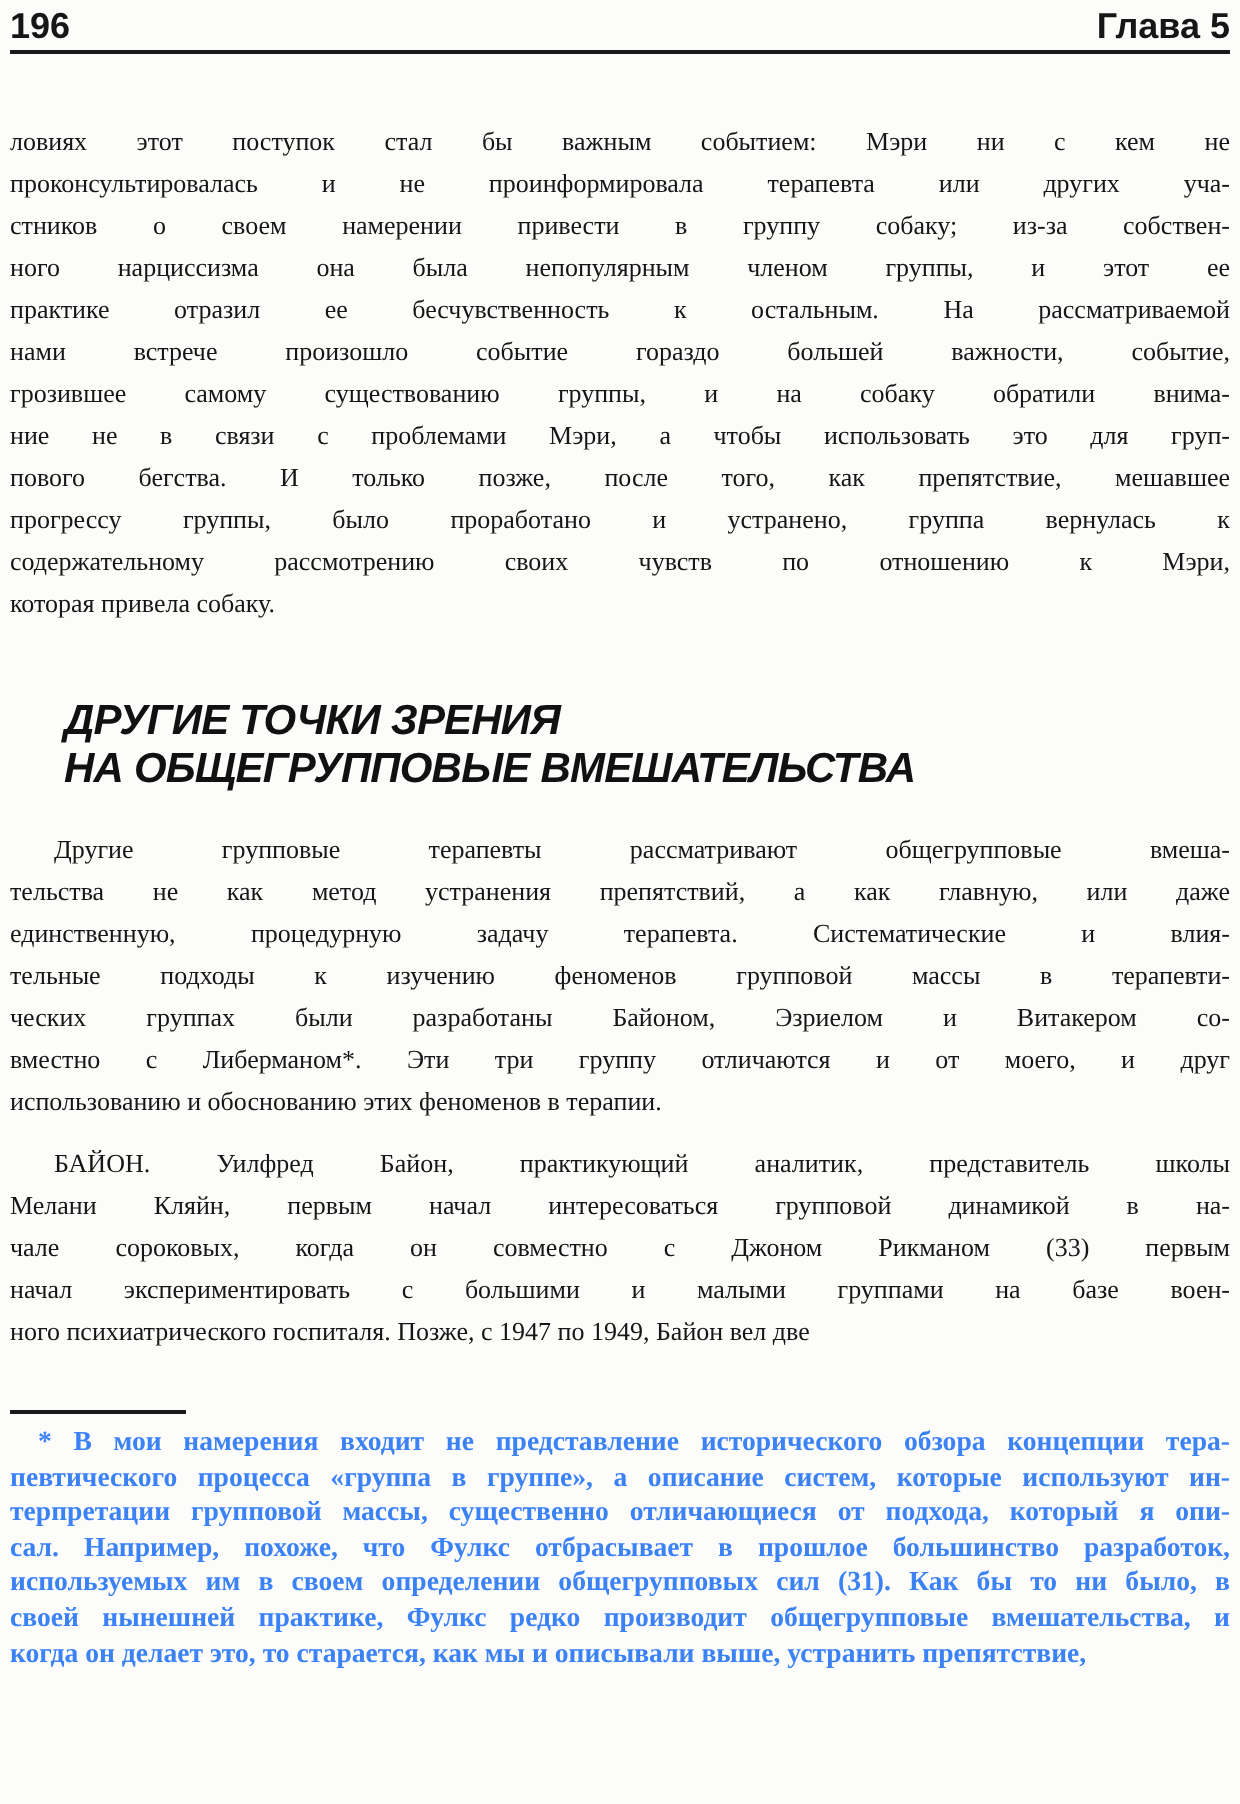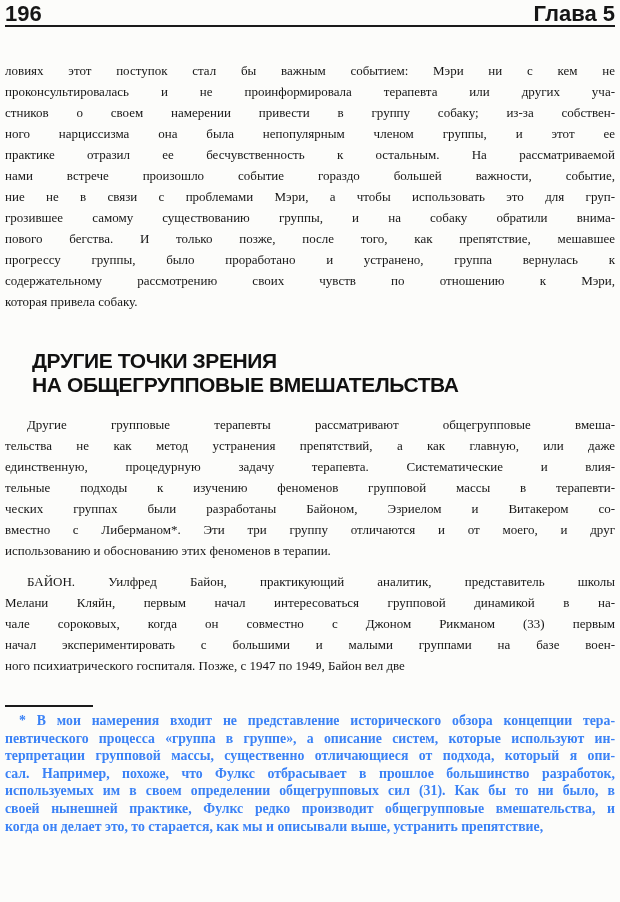--- a/index.html
+++ b/index.html
@@ -17,21 +17,21 @@
     background: #fcfcfa;
     color: #161616;
     font-family: "Liberation Serif", serif;
   }
   .running-header {
     display: flex;
     justify-content: space-between;
     align-items: baseline;
     font-family: "Liberation Sans", sans-serif;
     font-weight: bold;
-    font-size: 22px;
+    font-size: 18px;
     line-height: 19px;
   }
   .header-rule {
     border-top: 2.5px solid #1a1a1a;
     margin-top: 2px;
   }
   .para {
     font-size: 13px;
     line-height: 21px;
   }
@@ -55,20 +55,21 @@
     font-weight: bold;
     font-size: 21px;
     line-height: 24px;
     letter-spacing: -0.4px;
     color: #111;
     margin: 37px 0 0 27px;
   }
   .heading .line {
     text-align: left;
     text-align-last: left;
+    font-style: italic;
   }
   .footnote-rule {
     width: 88px;
     border-top: 2px solid #1a1a1a;
     margin-top: 29px;
   }
   .footnote {
     margin-top: 5px;
     font-size: 13.8px;
     line-height: 17.6px;
@@ -89,22 +90,22 @@
 
   <div class="header-rule"></div>
 
   <div class="para para-first">
       <div class="line">ловиях этот поступок стал бы важным событием: Мэри ни с кем не</div>
       <div class="line">проконсультировалась и не проинформировала терапевта или других уча-</div>
       <div class="line">стников о своем намерении привести в группу собаку; из-за собствен-</div>
       <div class="line">ного нарциссизма она была непопулярным членом группы, и этот ее</div>
       <div class="line">практике отразил ее бесчувственность к остальным. На рассматриваемой</div>
       <div class="line">нами встрече произошло событие гораздо большей важности, событие,</div>
+      <div class="line">грозившее самому существованию группы, и на собаку обратили внима-</div>
       <div class="line">ние не в связи с проблемами Мэри, а чтобы использовать это для груп-</div>
-      <div class="line">грозившее самому существованию группы, и на собаку обратили внима-</div>
       <div class="line">пового бегства. И только позже, после того, как препятствие, мешавшее</div>
       <div class="line">прогрессу группы, было проработано и устранено, группа вернулась к</div>
       <div class="line">содержательному рассмотрению своих чувств по отношению к Мэри,</div>
       <div class="line">которая привела собаку.</div>
     </div>
 
   <div class="heading">
       <div class="line">ДРУГИЕ ТОЧКИ ЗРЕНИЯ</div>
       <div class="line">НА ОБЩЕГРУППОВЫЕ ВМЕШАТЕЛЬСТВА</div>
     </div>

